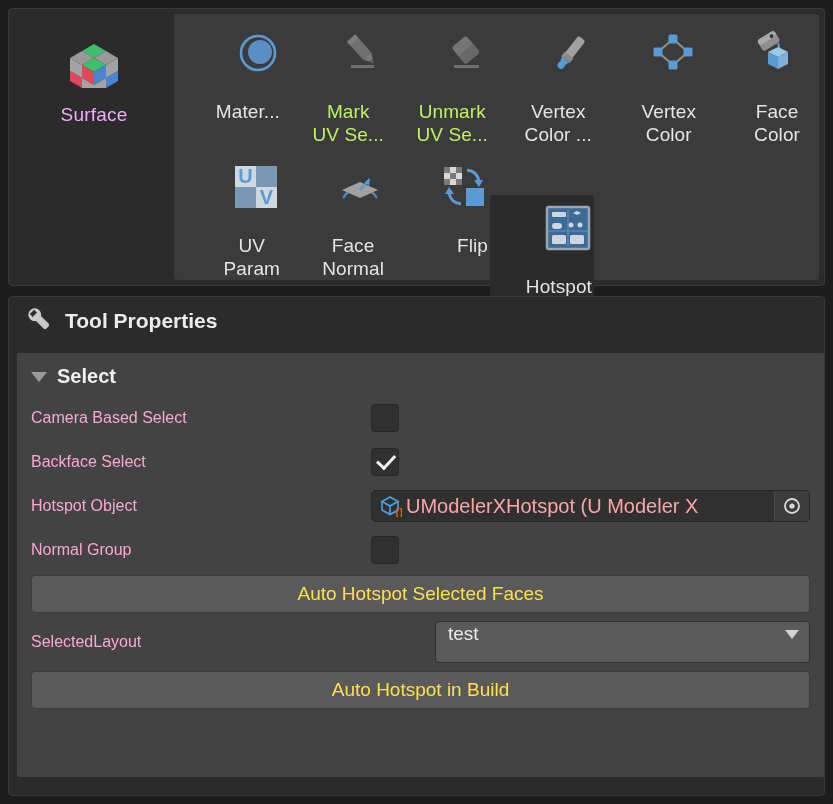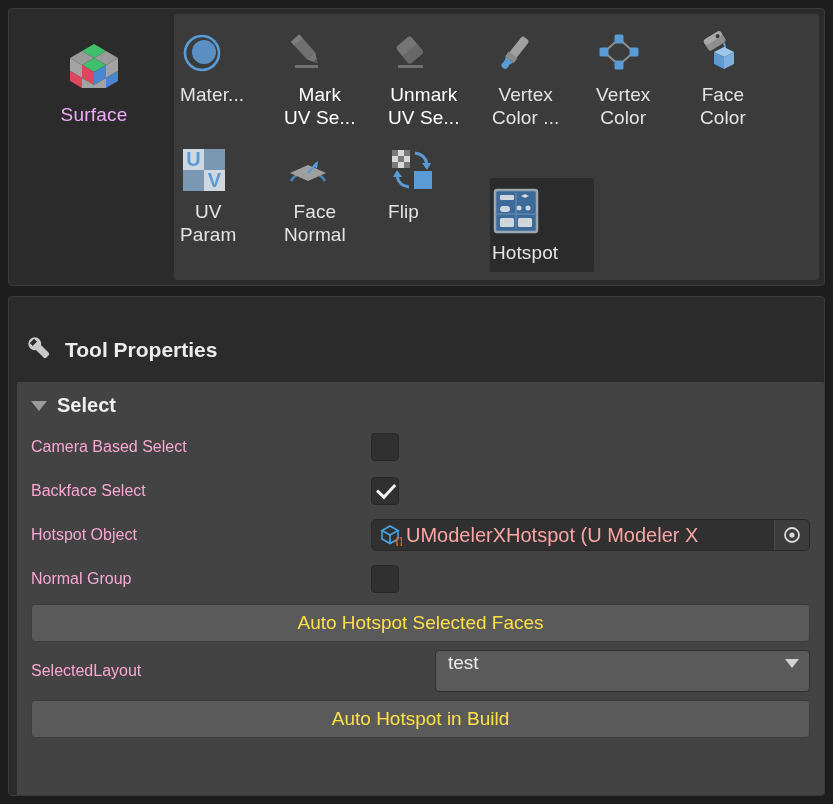--- a/index.html
+++ b/index.html
@@ -70,22 +70,22 @@
   }
   .tool-row {
     display: flex;
     align-items: flex-start;
   }
   .tool-button {
     width: 104px;
     flex: 0 0 104px;
     display: flex;
     flex-direction: column;
-    align-items: flex-start;
-    gap: 3px;
+    align-items: flex-end;
+    gap: 20px;
     padding: 6px 2px 8px 2px;
     background: transparent;
     border: none;
     border-radius: 2px;
     cursor: pointer;
     box-sizing: border-box;
   }
   .tool-button.selected {
     background: #2b2b2b;
     margin-top: 41px;
@@ -97,41 +97,40 @@
     justify-content: center;
   }
   .tool-label {
     font-size: 19px;
     line-height: 23px;
     text-align: center;
     color: #e4e4e4;
     white-space: pre-line;
     letter-spacing: .1px;
   }
-  .tool-button.disabled .tool-label { color: #ffffff; }
+  .tool-button.disabled .tool-label { color: #bef264; }
   .tool-button.disabled .ticon { opacity: .55; }
 
   
   #props-panel {
     position: absolute;
     left: 8px;
     top: 296px;
     width: 817px;
     height: 500px;
     padding: 0;
     overflow: hidden;
   }
   #props-header {
     height: 48px;
     display: flex;
     align-items: center;
     gap: 12px;
     padding: 0 16px;
     background: #2b2b2b;
-    margin-top: 29px;
   }
   #props-header .title {
     font-size: 21px;
     font-weight: bold;
     color: #ececec;
   }
   #props-body {
     margin: 8px 0 8px 8px;
     background: #434343;
     border-radius: 2px;

